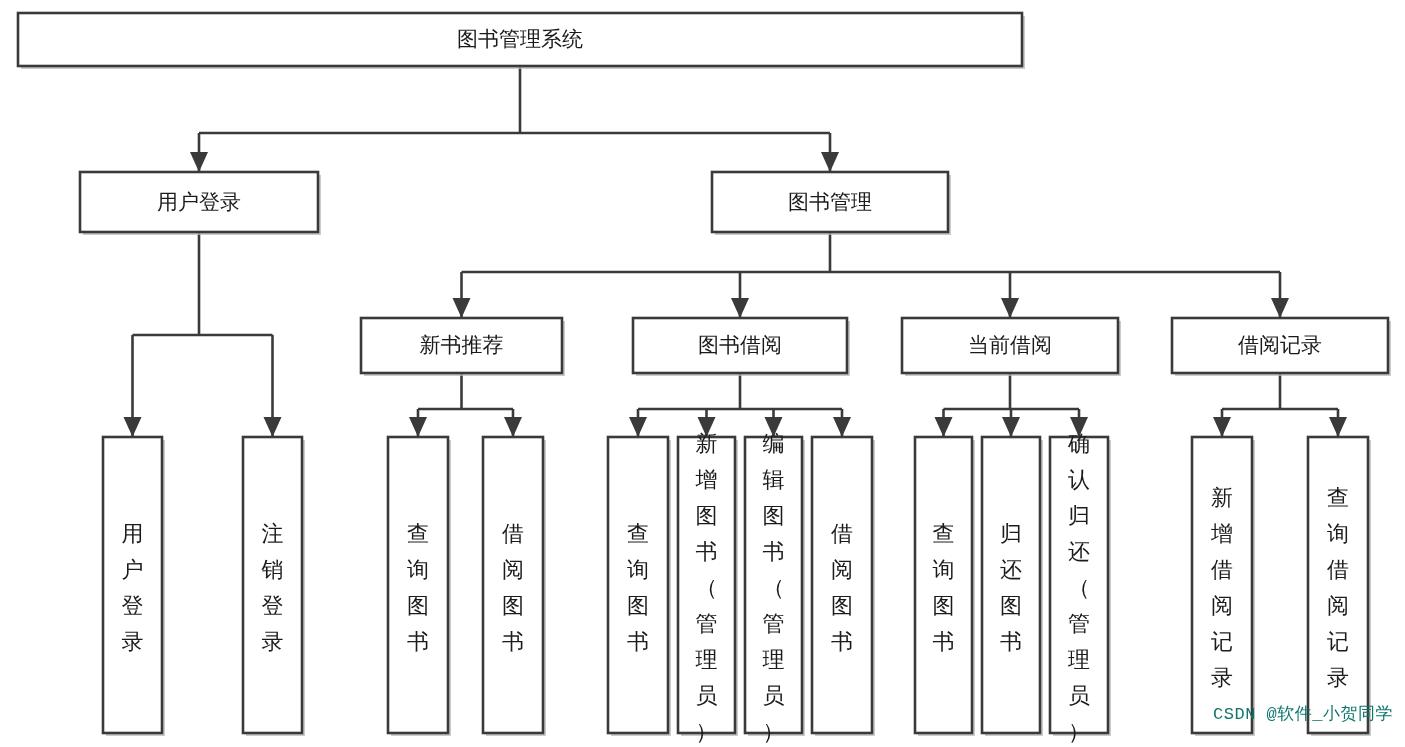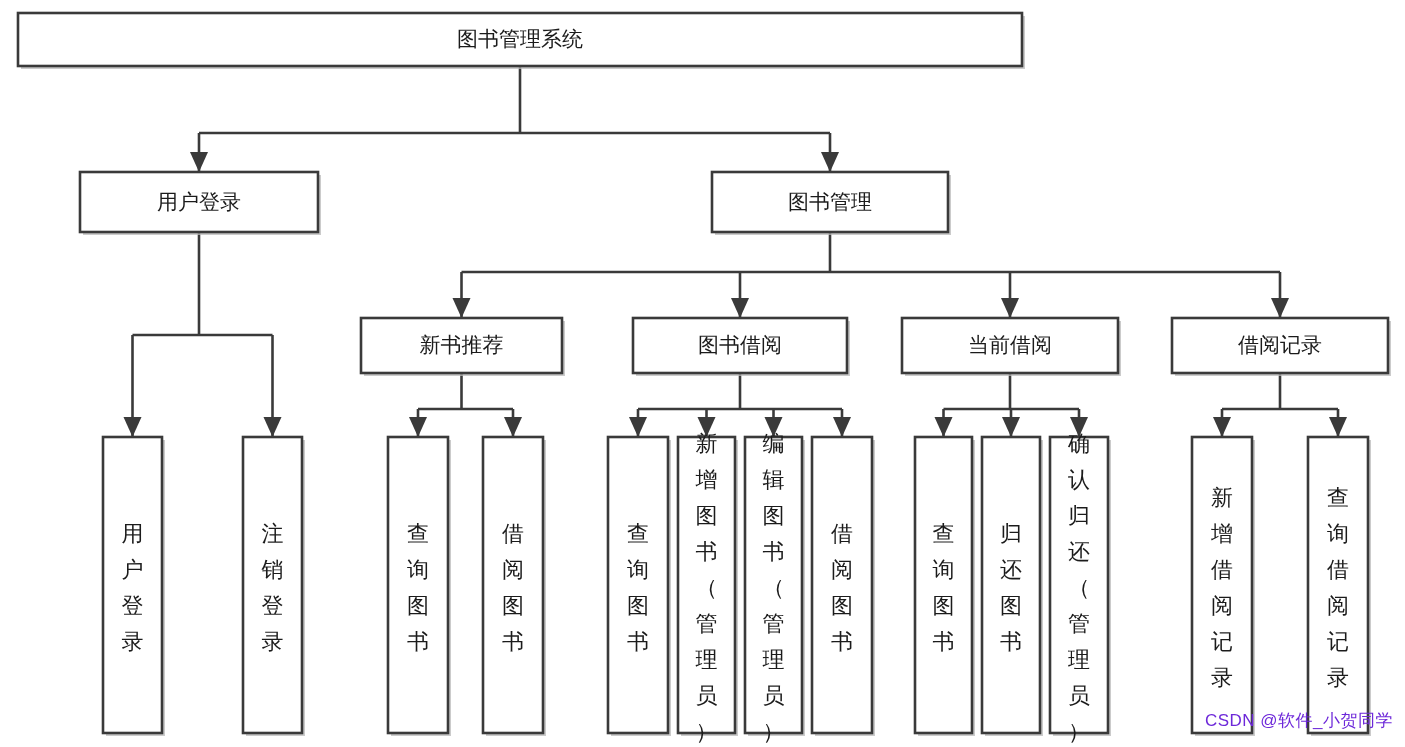--- a/index.html
+++ b/index.html
@@ -55,24 +55,24 @@
   }
   .node-label-v {
     font-family: "Liberation Sans", "DejaVu Sans", sans-serif;
     font-size: 22px;
     fill: #1b1b1b;
     text-anchor: middle;
   }
   .watermark {
     position: absolute;
     right: 12px;
-    bottom: 15px;
-    font-family: Liberation Sans, sans-serif;
+    bottom: 22px;
+    font-family: Liberation Mono, monospace;
     font-size: 17px;
-    color: #6d28d9;
+    color: #0f766e;
     letter-spacing: 0.5px;
     white-space: nowrap;
     user-select: none;
   }
 </style>
 </head>
 <body>
 
 <div id="diagram-root">
   <svg class="tree" viewBox="0 0 1405 747" xmlns="http://www.w3.org/2000/svg">

